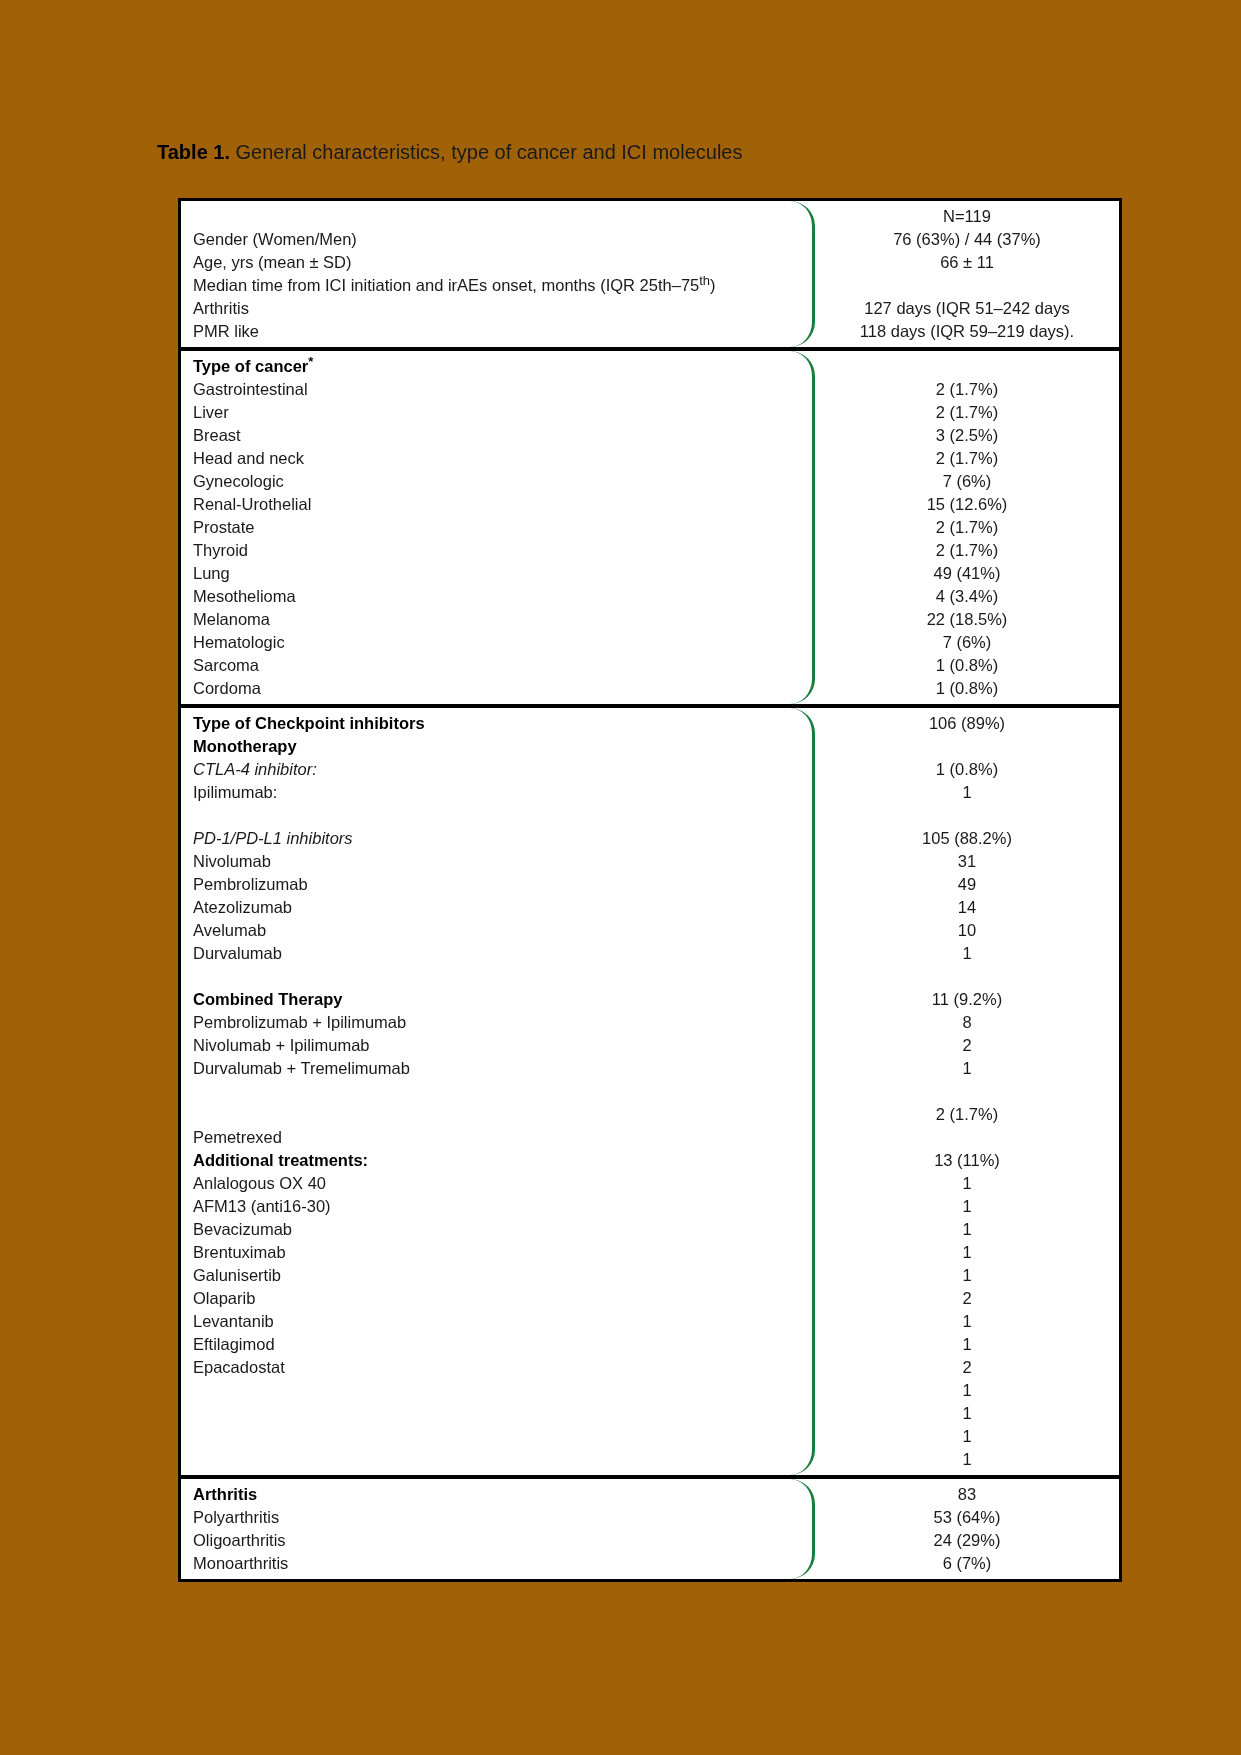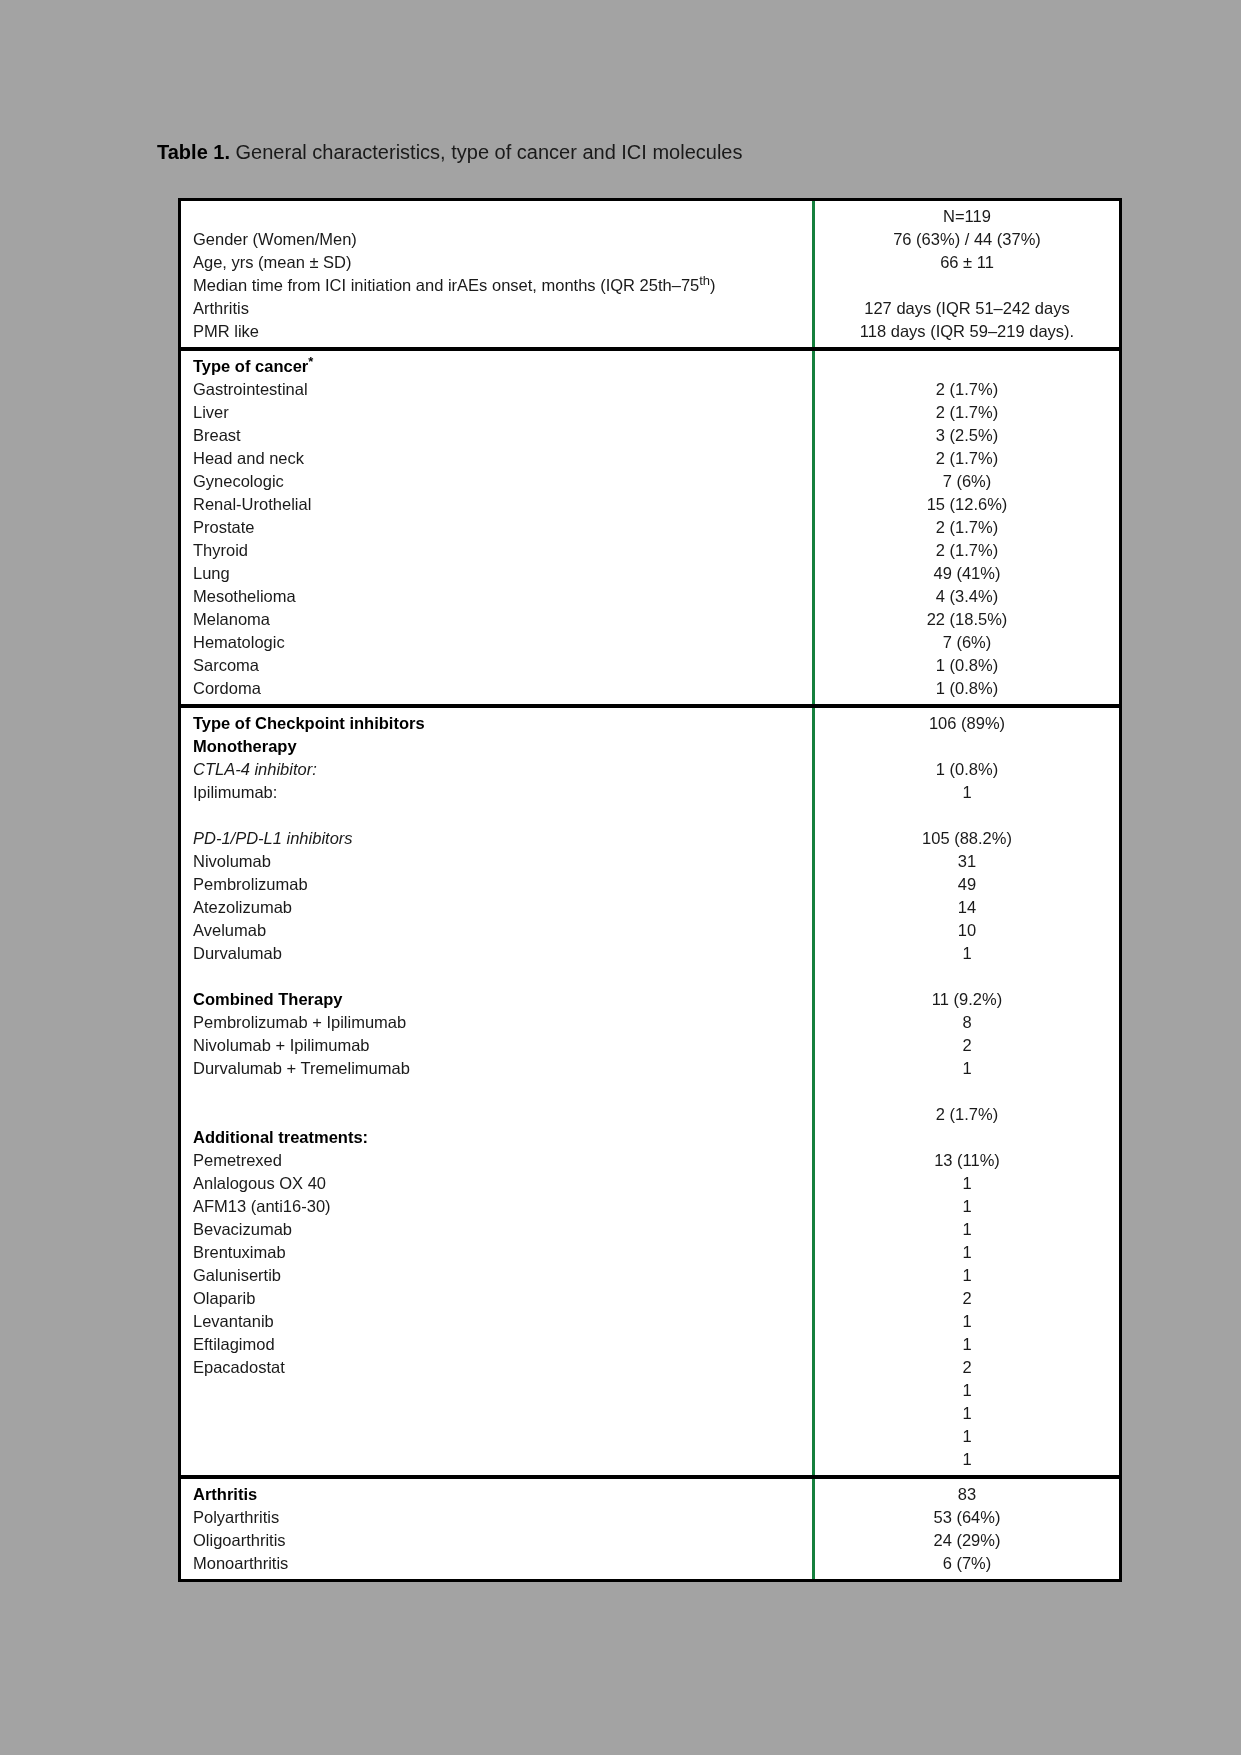--- a/index.html
+++ b/index.html
@@ -4,21 +4,21 @@
 <style>
   html, body {
     margin: 0;
     padding: 0;
     background: #ffffff;
   }
   .page {
     position: relative;
     width: 1241px;
     height: 1755px;
-    background: #a3a3a3;
+    background: #a16207;
     font-family: "Liberation Sans", sans-serif;
     color: #1a1a1a;
   }
   .title {
     position: absolute;
     left: 157px;
     top: 138px;
     font-size: 20px;
     line-height: 28px;
     white-space: nowrap;
@@ -28,21 +28,21 @@
     position: absolute;
     left: 178px;
     top: 198px;
     width: 944px;
     box-sizing: border-box;
     border: 3px solid #000;
     background: #fff;
   }
   .sec { display: flex; align-items: stretch; }
   .sec + .sec { border-top: 4px solid #000; }
-  .cell { box-sizing: border-box; padding: 4px 0; }
+  .cell { box-sizing: border-box; padding: 4px 0; border-radius: 25px; }
   .cell.left {
     width: 634px;
     flex: 0 0 634px;
     padding-left: 12px;
     padding-right: 10px;
     border-right: 3px solid #15803d;
   }
   .cell.right {
     flex: 1;
     text-align: center;
@@ -142,22 +142,22 @@
           <div class="line">Atezolizumab</div>
           <div class="line">Avelumab</div>
           <div class="line">Durvalumab</div>
           <div class="line">&nbsp;</div>
           <div class="line b">Combined Therapy</div>
           <div class="line">Pembrolizumab + Ipilimumab</div>
           <div class="line">Nivolumab + Ipilimumab</div>
           <div class="line">Durvalumab + Tremelimumab</div>
           <div class="line">&nbsp;</div>
           <div class="line">&nbsp;</div>
+          <div class="line">Pemetrexed</div>
           <div class="line b">Additional treatments:</div>
-          <div class="line">Pemetrexed</div>
           <div class="line">Anlalogous OX 40</div>
           <div class="line">AFM13 (anti16-30)</div>
           <div class="line">Bevacizumab</div>
           <div class="line">Brentuximab</div>
           <div class="line">Galunisertib</div>
           <div class="line">Olaparib</div>
           <div class="line">Levantanib</div>
           <div class="line">Eftilagimod</div>
           <div class="line">Epacadostat</div>
         </div>

